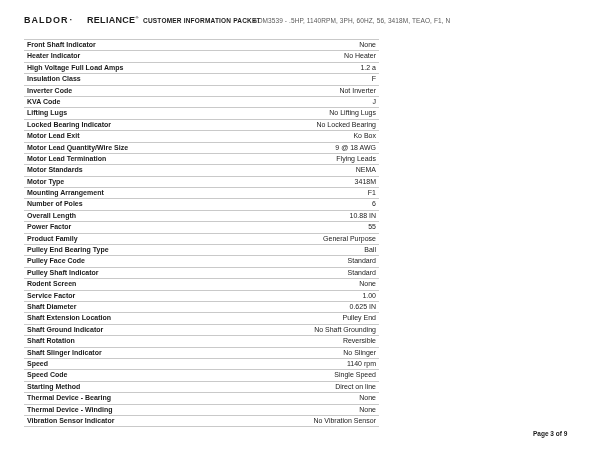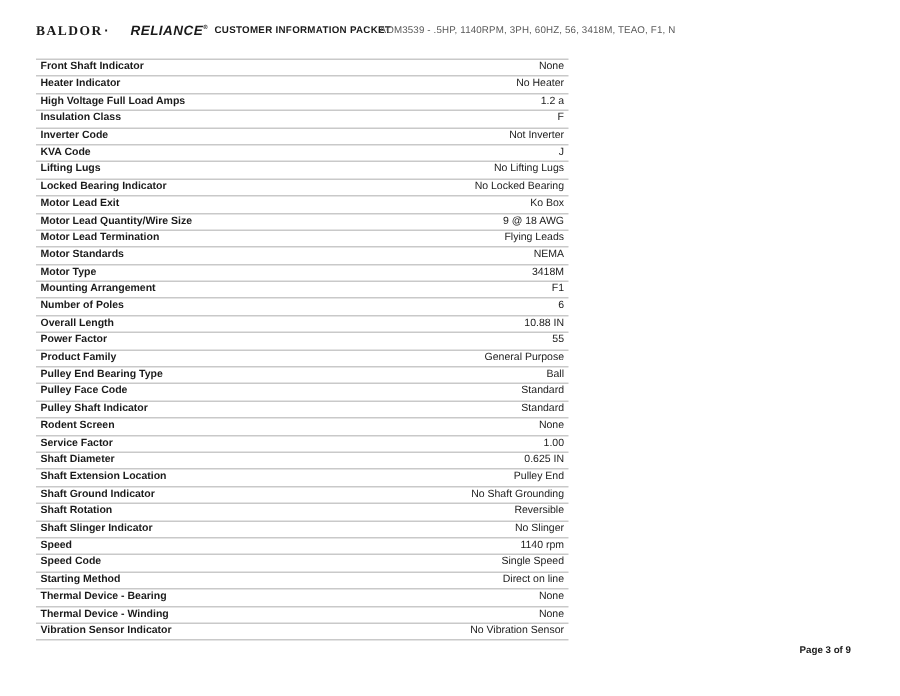--- a/index.html
+++ b/index.html
@@ -20,28 +20,27 @@
   .logo {
     position: absolute;
     left: 24px;
     top: 15px;
     font-size: 9px;
     font-weight: bold;
     white-space: nowrap;
     letter-spacing: 0.5px;
   }
   .logo .brand-left {
-    font-family: Liberation Serif, serif;
+    font-family: Liberation Sans, sans-serif;
     letter-spacing: 1px;
   }
   .logo .sep {
     padding: 0 1px;
   }
   .logo .brand-right {
-    font-style: italic;
     letter-spacing: 0.3px;
     padding-left: 13px;
   }
   .logo .tm {
     font-size: 4px;
     vertical-align: super;
     letter-spacing: 0;
   }
   .doc-title {
     position: absolute;

